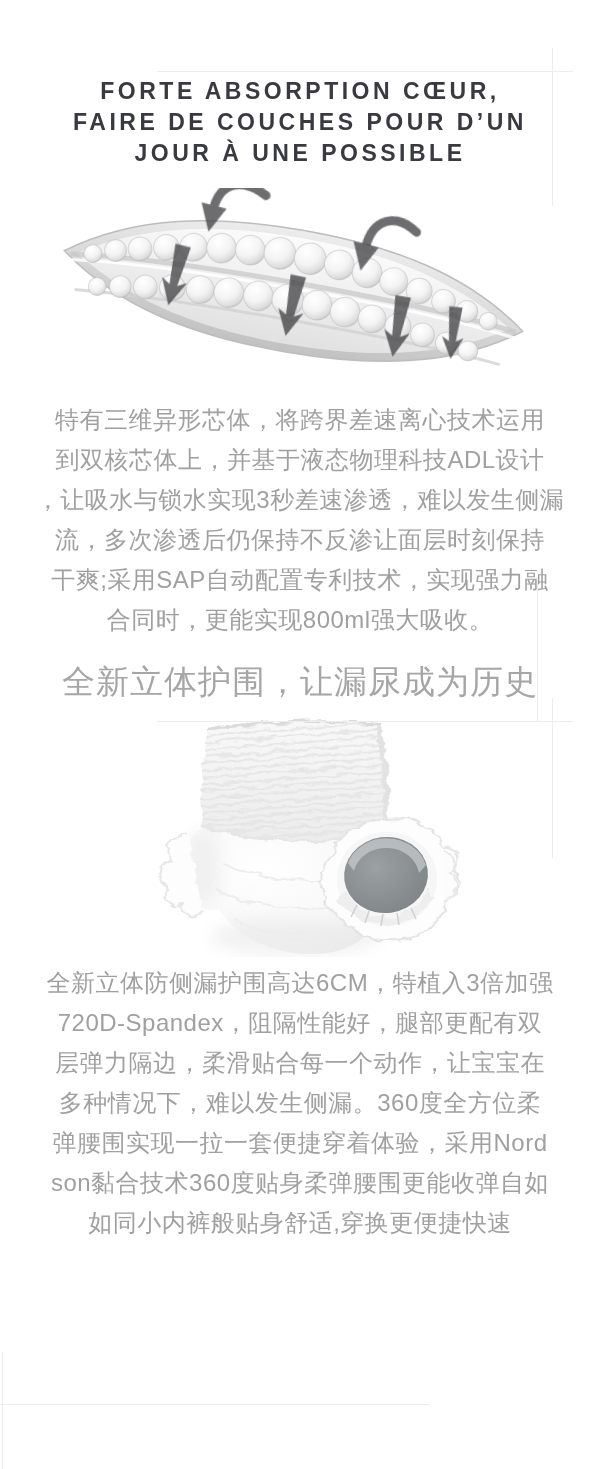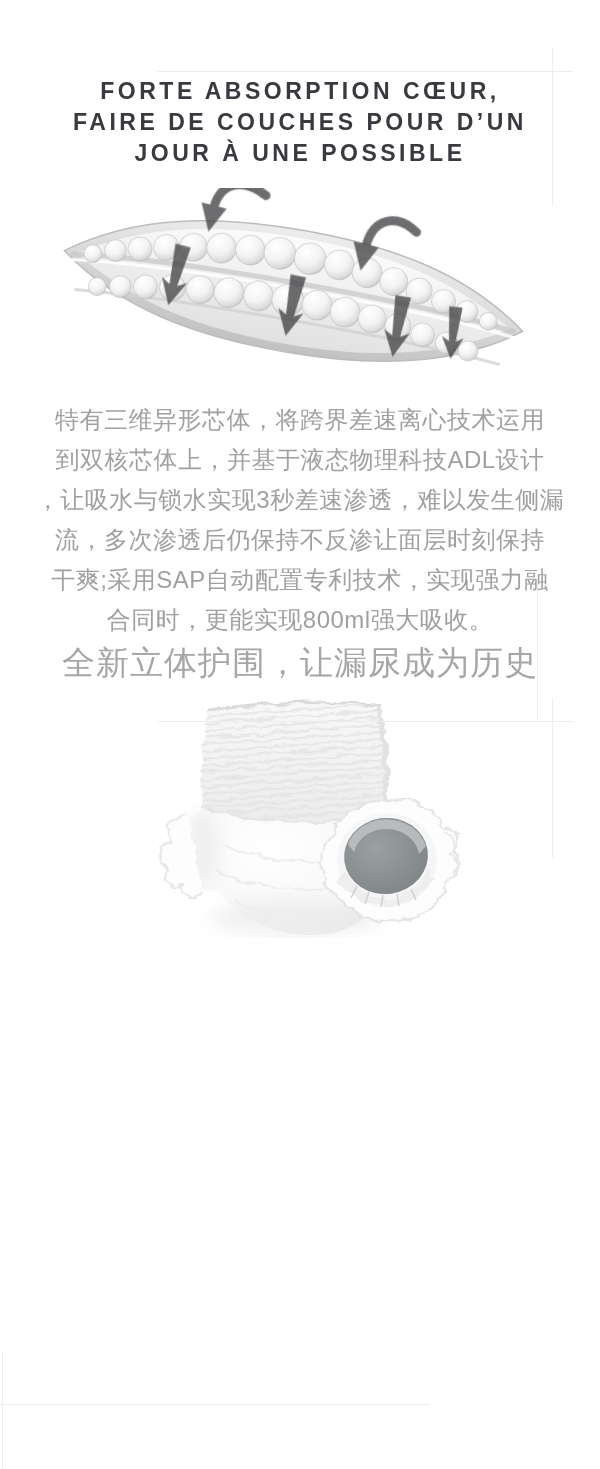--- a/index.html
+++ b/index.html
@@ -13,21 +13,21 @@
     font-size:23px; line-height:31px; font-weight:700; letter-spacing:3.5px;
     color:var(--heading-color,#393940);
   }
   .s1-heading { margin-top:76px; }
   .s2-heading { margin-top:23px; }
   .subtitle {
     margin:18px 0 0; text-align:center;
     font-size:33px; line-height:46px; letter-spacing:1px; font-weight:300;
     color:var(--subtitle-color,#a6a6a6);
   }
-  .s2-subtitle { margin-top:0; }
+  .s2-subtitle { margin-top:19px; }
   .bodytext {
     margin:6px auto 0; text-align:center; white-space:pre-line;
     font-size:24px; line-height:40px; letter-spacing:0.5px; font-weight:300;
     color:var(--body-text-color,#a0a0a0);
   }
   .figure1 { margin:19px 0 0 55px; width:477px; height:206px; }
   .figure2 { margin:10px 0 0 145px; width:320px; height:242px; }
   .seam { position:absolute; background:var(--seam-line,#ededed); }
   .seam-h1 { left:157px; top:71px;   width:416px; height:1px; }
   .seam-v1 { left:552px; top:48px;   width:1px;   height:158px; }
@@ -207,15 +207,22 @@
               <path d="M224,196 L220,208"></path>
               <path d="M238,199 L236,211"></path>
             <path d="M252,198 L254,210"></path>
               <path d="M266,193 L271,204"></path>
           </g>
           <path d="M299,136 C311,140 313,152 305,158 C315,164 313,180 302,183" stroke="#e8e8e8" stroke-width="2" fill="#fcfcfc" filter="url(#crinkle)"></path>
         </g>
       </svg>
     </div>
 
+    <p class="bodytext">全新立体防侧漏护围高达6CM，特植入3倍加强
+720D-Spandex，阻隔性能好，腿部更配有双
+层弹力隔边，柔滑贴合每一个动作，让宝宝在
+多种情况下，难以发生侧漏。360度全方位柔
+弹腰围实现一拉一套便捷穿着体验，采用Nord
+son黏合技术360度贴身柔弹腰围更能收弹自如
+如同小内裤般贴身舒适,穿换更便捷快速</p>
   </section>
 
 </div>
 
 </body></html>

